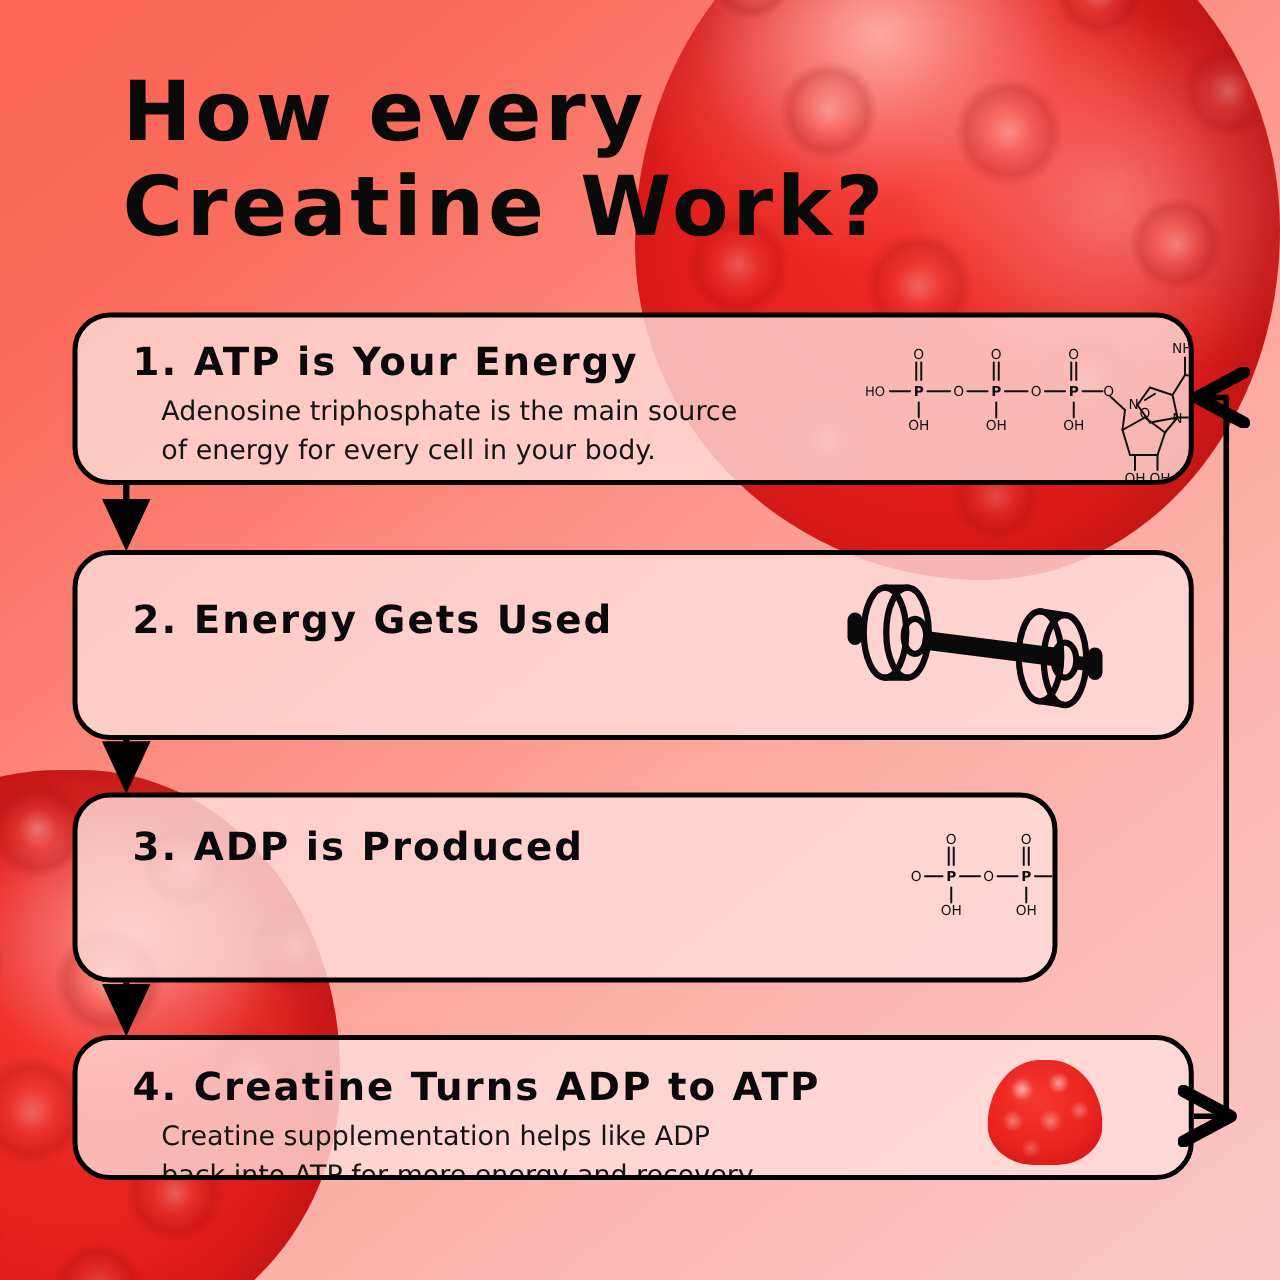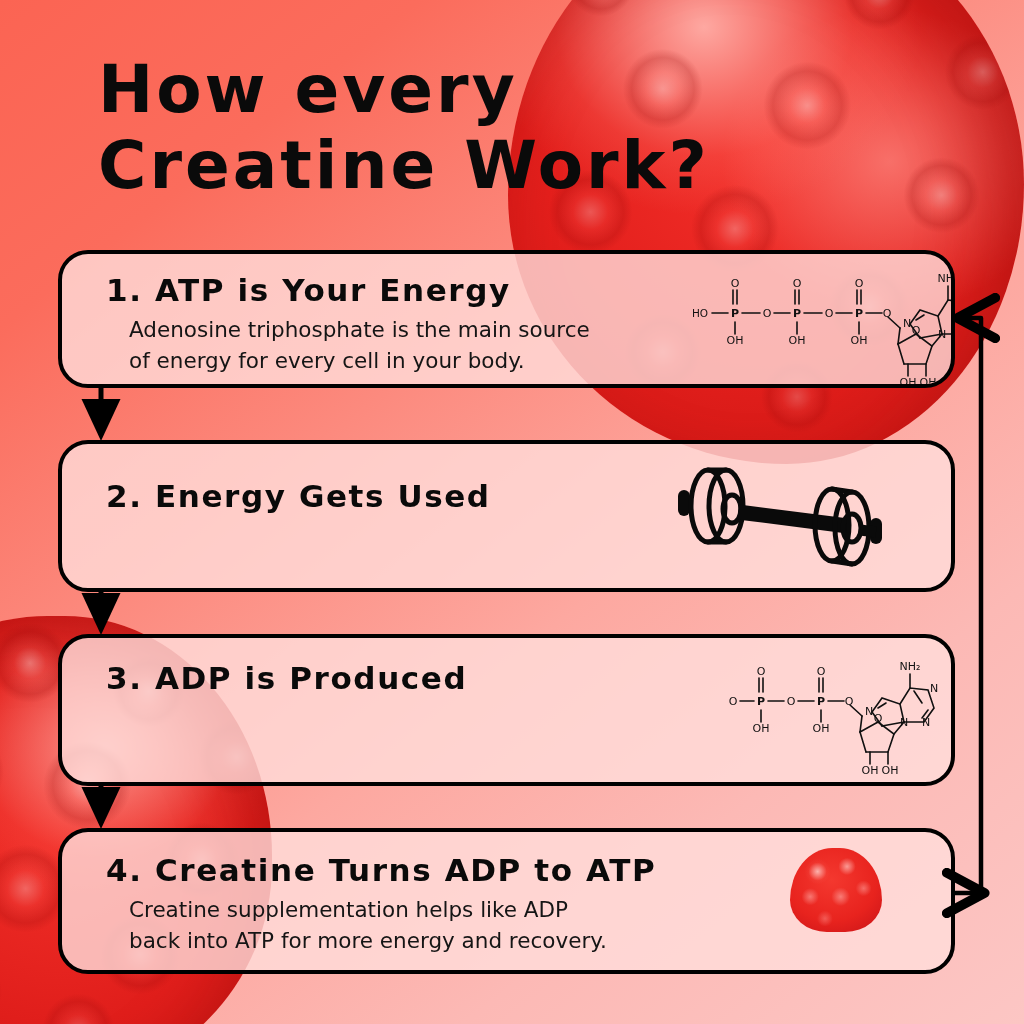--- a/index.html
+++ b/index.html
@@ -107,22 +107,22 @@
     left: 44px;
     font-size: 21.5px;
     line-height: 31px;
     color: #151515;
     white-space: pre-line;
     margin-left: 23px;
   }
 
   #card1 { left: 58px;  top: 250px; width: 897px; height: 138px; }
   #card2 { left: 58px;  top: 440px; width: 897px; height: 152px; }
-  #card3 { left: 58px;  top: 634px; width: 897px; height: 152px; padding-left: 14px; }
-  #card4 { left: 58px;  top: 828px; width: 897px; height: 146px; padding-left: 32px; }
+  #card3 { left: 58px;  top: 634px; width: 788px; height: 152px; padding-left: 14px; }
+  #card4 { left: 58px;  top: 828px; width: 897px; height: 116px; padding-left: 32px; }
 
   #card1 .card-title { top: 18px; }
   #card1 .card-body  { top: 60px; }
   #card2 .card-title { top: 22px; margin-top: 12px; }
   #card2 .card-body  { top: 66px; }
   #card3 .card-title { top: 22px; }
   #card3 .card-body  { top: 66px; }
   #card4 .card-title { top: 20px; }
   #card4 .card-body  { top: 62px; }
 

